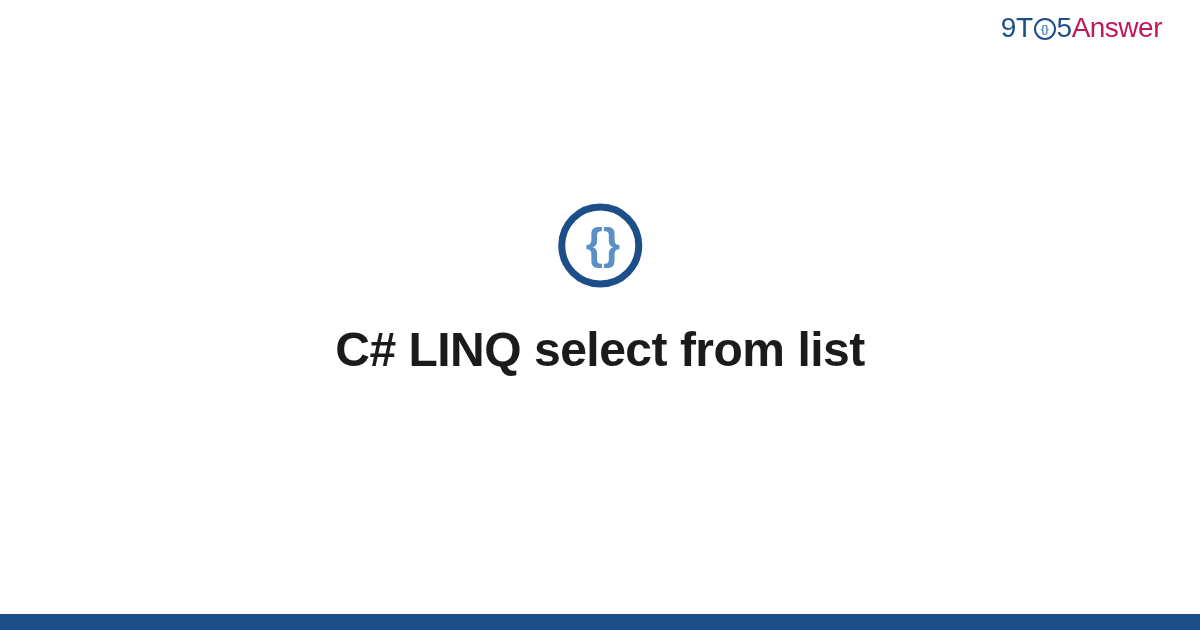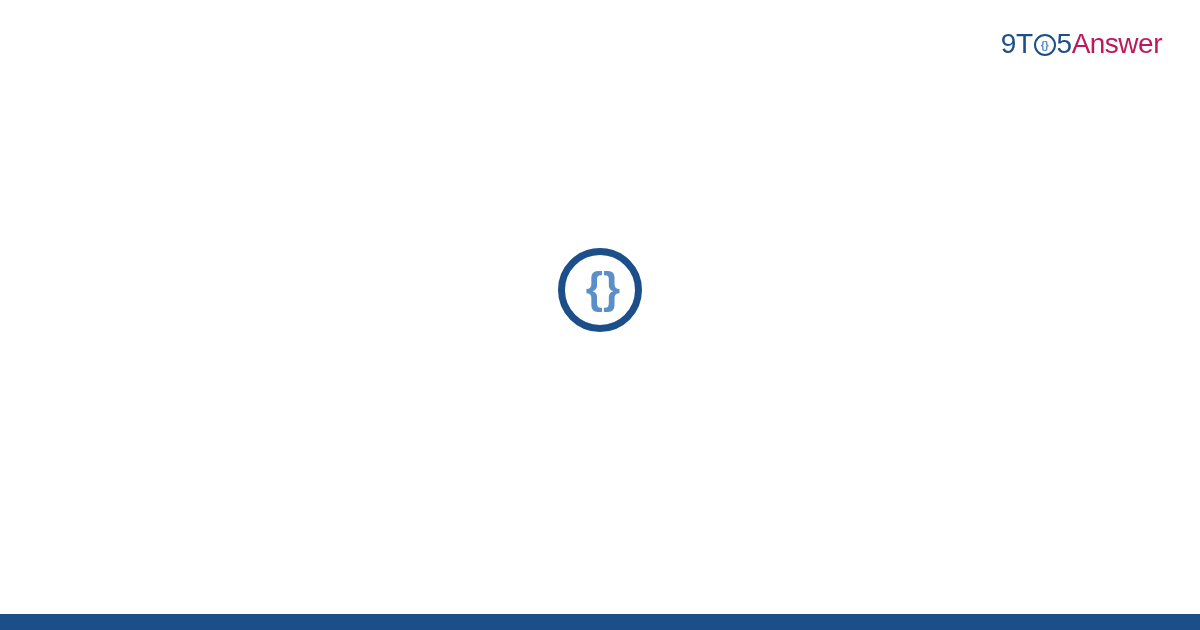--- a/index.html
+++ b/index.html
@@ -10,21 +10,21 @@
     body {
       width: 1200px;
       height: 630px;
       background: #ffffff;
       font-family: -apple-system, BlinkMacSystemFont, "Segoe UI", Helvetica, Arial, sans-serif;
       position: relative;
       overflow: hidden;
     }
     .brand {
       position: absolute;
-      top: 28px;
+      top: 12px;
       right: 38px;
       font-size: 28px;
       font-weight: 400;
       letter-spacing: -0.5px;
     }
     .brand .nine {
       color: #1c4e8a;
       font-weight: 500;
     }
     .brand .t {
@@ -113,15 +113,16 @@
 <body>
 
 <div class="brand">
   <span class="nine">9</span><span class="t">T</span><span class="o-wrap"><span class="o-circle"></span><span class="o-inner">{}</span></span><span class="five">5</span><span class="answer">Answer</span>
 </div>
 
 <div class="center">
   <div class="category-icon">
     <span class="braces">{ }</span>
   </div>
+  <h1 class="title">C# LINQ select from list</h1>
 </div>
 
 <div class="footer-bar"></div>
 
 </body></html>

